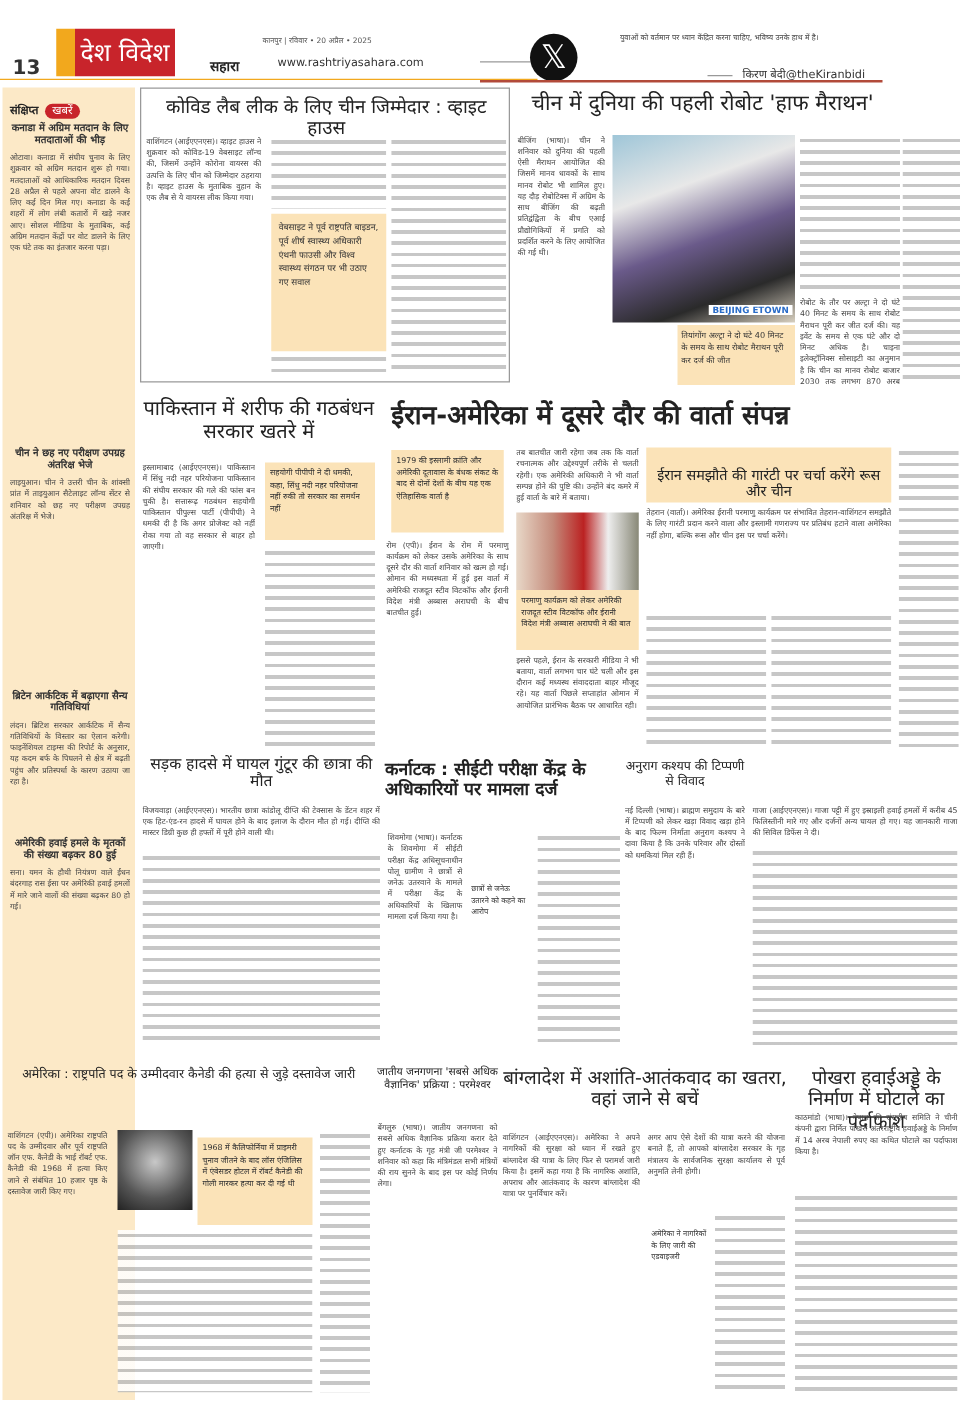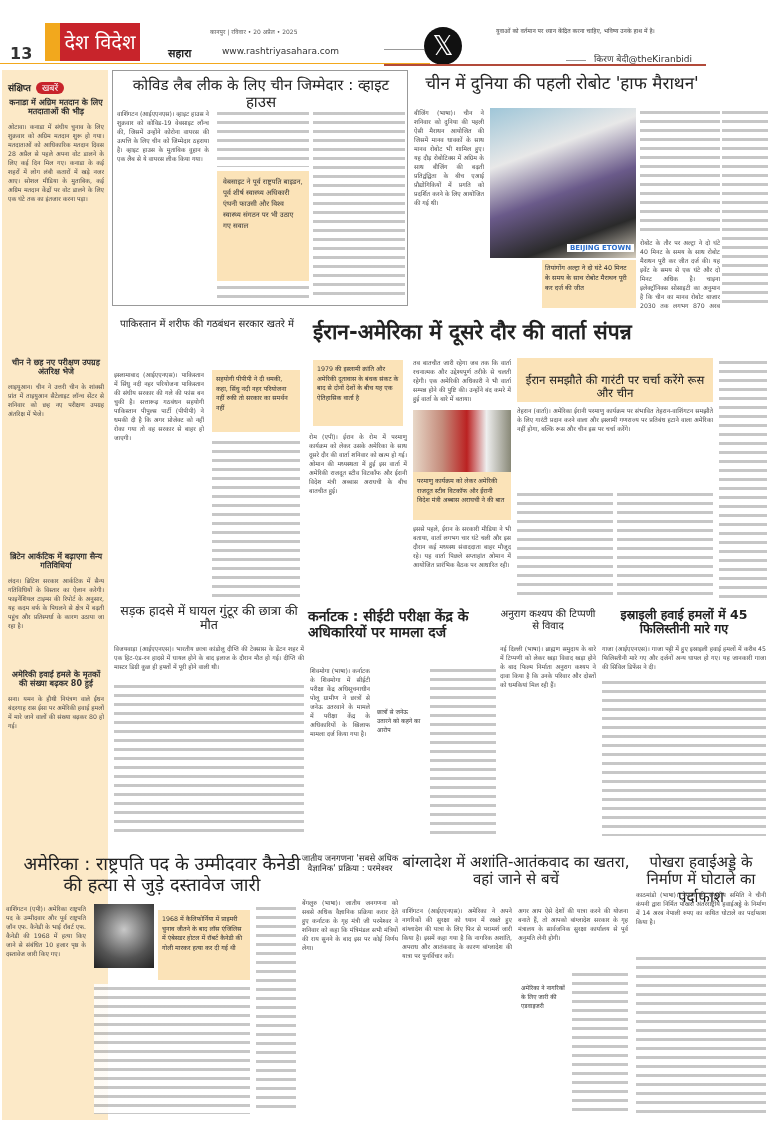--- a/index.html
+++ b/index.html
@@ -71,21 +71,21 @@
   <div class="abs body-text" style="left:228px;top:168px;width:80px;height:70px">रोबोट के तौर पर अल्ट्रा ने दो घंटे 40 मिनट के समय के साथ रोबोट मैराथन पूरी कर जीत दर्ज की। यह इवेंट के समय से एक घंटे और दो मिनट अधिक है। चाइना इलेक्ट्रॉनिक्स सोसाइटी का अनुमान है कि चीन का मानव रोबोट बाजार 2030 तक लगभग 870 अरब युआन (लगभग 119 बिलियन अमेरिकी डॉलर) तक पहुंच सकता है।</div>
   <div class="abs body-text" style="left:228px;top:38px;width:80px;height:128px">
       <span class="filler"></span>
     </div>
   <div class="abs body-text" style="left:310px;top:38px;width:46px;height:200px">
       <span class="filler"></span>
     </div>
 </div>
 
 <div class="abs" style="left:112px;top:312px;width:190px;height:290px">
-  <div class="abs hl" style="left:0;top:6px;width:190px;font-size:10px">पाकिस्तान में शरीफ की गठबंधन सरकार खतरे में</div>
+  <div class="abs hl" style="left:0;top:6px;width:190px;font-size:16px">पाकिस्तान में शरीफ की गठबंधन सरकार खतरे में</div>
   <div class="abs body-text" style="left:2px;top:58px;width:90px;height:230px">इस्लामाबाद (आईएएनएस)। पाकिस्तान में सिंधु नदी नहर परियोजना पाकिस्तान की संघीय सरकार की गले की फांस बन चुकी है। सत्तारूढ़ गठबंधन सहयोगी पाकिस्तान पीपुल्स पार्टी (पीपीपी) ने धमकी दी है कि अगर प्रोजेक्ट को नहीं रोका गया तो वह सरकार से बाहर हो जाएगी।</div>
   <div class="abs quote" style="left:100px;top:58px;width:88px;height:62px;font-size:6.3px;line-height:9.5px;padding:4px">सहयोगी पीपीपी ने दी धमकी, कहा, सिंधु नदी नहर परियोजना नहीं रुकी तो सरकार का समर्थन नहीं</div>
   <div class="abs body-text" style="left:100px;top:126px;width:88px;height:160px">
       <span class="filler"></span>
     </div>
 </div>
 
 <div class="abs" style="left:305px;top:312px;width:463px;height:292px">
   <div class="abs hl" style="left:8px;top:8px;width:400px;font-size:21px;font-weight:bold;text-align:left">ईरान-अमेरिका में दूसरे दौर की वार्ता संपन्न</div>
   <div class="abs quote" style="left:8px;top:48px;width:90px;height:66px;font-size:6.3px;line-height:9.5px;padding:4px">1979 की इस्लामी क्रांति और अमेरिकी दूतावास के बंधक संकट के बाद से दोनों देशों के बीच यह एक ऐतिहासिक वार्ता है</div>
@@ -125,29 +125,28 @@
       <span class="filler"></span>
     </div>
 </div>
 
 <div class="abs" style="left:498px;top:604px;width:100px;height:236px">
   <div class="abs hl" style="left:0;top:4px;width:100px;font-size:10px">अनुराग कश्यप की टिप्पणी से विवाद</div>
   <div class="abs body-text" style="left:2px;top:40px;width:96px;height:192px">नई दिल्ली (भाषा)। ब्राह्मण समुदाय के बारे में टिप्पणी को लेकर खड़ा विवाद खड़ा होने के बाद फिल्म निर्माता अनुराग कश्यप ने दावा किया है कि उनके परिवार और दोस्तों को धमकियां मिल रही हैं।</div>
 </div>
 
 <div class="abs" style="left:600px;top:604px;width:168px;height:236px">
-  <div class="abs hl" style="left:0;top:4px;width:168px;font-size:12.5px;font-weight:bold">इस्राइली हवाई हमलों में 45 फिलिस्तीनी मारे गए</div>
   <div class="abs body-text" style="left:2px;top:40px;width:164px;height:30px">गाजा (आईएएनएस)। गाजा पट्टी में हुए इस्राइली हवाई हमलों में करीब 45 फिलिस्तीनी मारे गए और दर्जनों अन्य घायल हो गए। यह जानकारी गाजा की सिविल डिफेंस ने दी।</div>
   <div class="abs body-text" style="left:2px;top:74px;width:164px;height:158px">
       <span class="filler"></span>
     </div>
 </div>
 
 <div class="abs" style="left:2px;top:850px;width:298px;height:275px">
-  <div class="abs hl" style="left:15px;top:4px;width:290px;font-size:18px">अमेरिका : राष्ट्रपति पद के उम्मीदवार कैनेडी की हत्या से जुड़े दस्तावेज जारी</div>
+  <div class="abs hl" style="left:4px;top:4px;width:290px;font-size:10px">अमेरिका : राष्ट्रपति पद के उम्मीदवार कैनेडी की हत्या से जुड़े दस्तावेज जारी</div>
   <div class="abs body-text" style="left:4px;top:54px;width:80px;height:210px">वाशिंगटन (एपी)। अमेरिका राष्ट्रपति पद के उम्मीदवार और पूर्व राष्ट्रपति जॉन एफ. कैनेडी के भाई रॉबर्ट एफ. कैनेडी की 1968 में हत्या किए जाने से संबंधित 10 हजार पृष्ठ के दस्तावेज जारी किए गए।</div>
   <div class="abs photo" style="left:92px;top:54px;width:60px;height:64px;background:radial-gradient(circle at 50% 40%,#c8c8c8,#555 60%,#222)"></div>
   <div class="abs quote" style="left:156px;top:60px;width:92px;height:70px;font-size:6.3px;line-height:9.5px;padding:4px">1968 में कैलिफोर्निया में प्राइमरी चुनाव जीतने के बाद लॉस एंजिलिस में एंबेसडर होटल में रॉबर्ट कैनेडी की गोली मारकर हत्या कर दी गई थी</div>
   <div class="abs body-text" style="left:254px;top:54px;width:40px;height:210px">
       <span class="filler"></span>
     </div>
   <div class="abs body-text" style="left:92px;top:134px;width:156px;height:130px">
       <span class="filler"></span>
     </div>
 </div>

